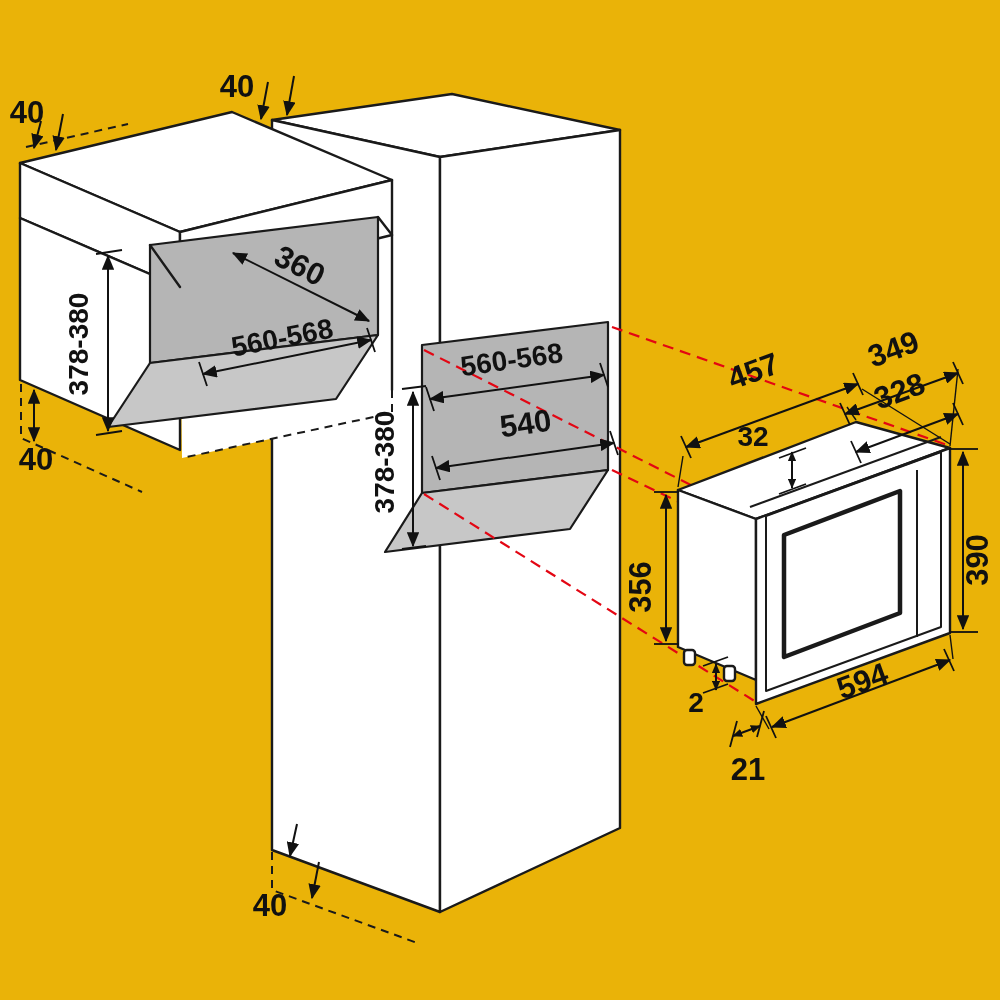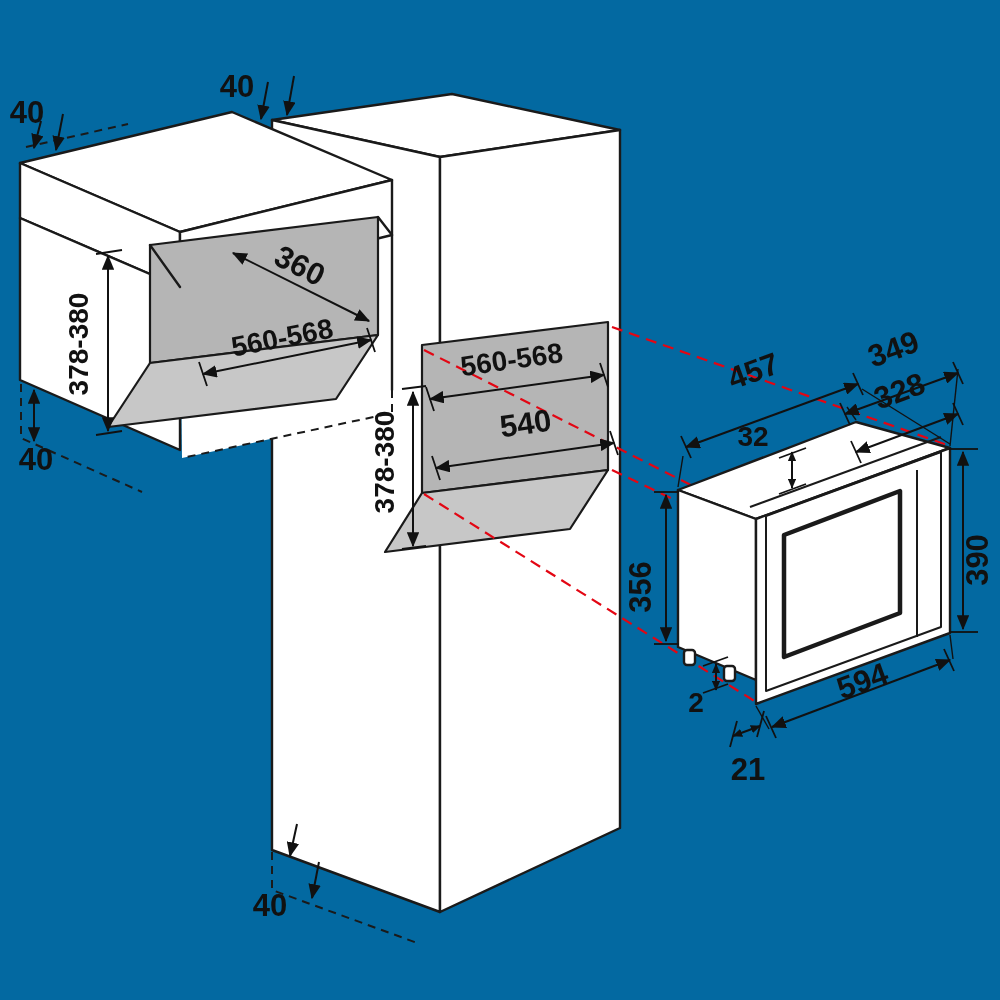--- a/index.html
+++ b/index.html
@@ -1,16 +1,16 @@
 <!DOCTYPE html>
 <html><head>
 <meta charset="utf-8">
 <style>
   html,body{margin:0;padding:0;background:#fff}
-  .stage{position:relative;width:1000px;height:1000px;background:#0369a1;overflow:hidden}
+  .stage{position:relative;width:1000px;height:1000px;background:#eab308;overflow:hidden}
   .ow{fill:#fff;stroke:#1a1a1a;stroke-width:2.4;stroke-linejoin:round}
   .ln{fill:none;stroke:#1a1a1a;stroke-width:2.4;stroke-linejoin:round;stroke-linecap:round}
   .ln2{fill:none;stroke:#1a1a1a;stroke-width:2;stroke-linejoin:round}
   .g1{fill:#b5b5b5;stroke:#1a1a1a;stroke-width:2.2;stroke-linejoin:round}
   .g2{fill:#c7c7c7;stroke:#1a1a1a;stroke-width:2.2;stroke-linejoin:round}
   .dsh{fill:none;stroke:#1a1a1a;stroke-width:2;stroke-dasharray:8 6}
   .red{fill:none;stroke:#e30613;stroke-width:2.2;stroke-dasharray:11 7}
   .dim{fill:none;stroke:#111;stroke-width:2}
   .tick{fill:none;stroke:#111;stroke-width:1.8}
   .ext{fill:none;stroke:#111;stroke-width:1.4}

